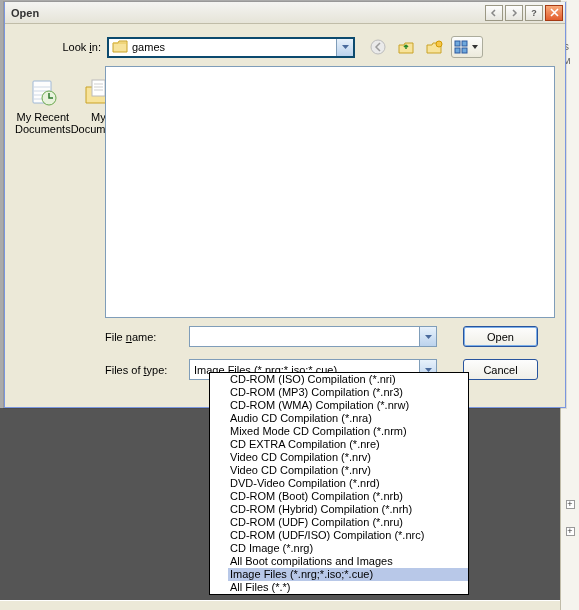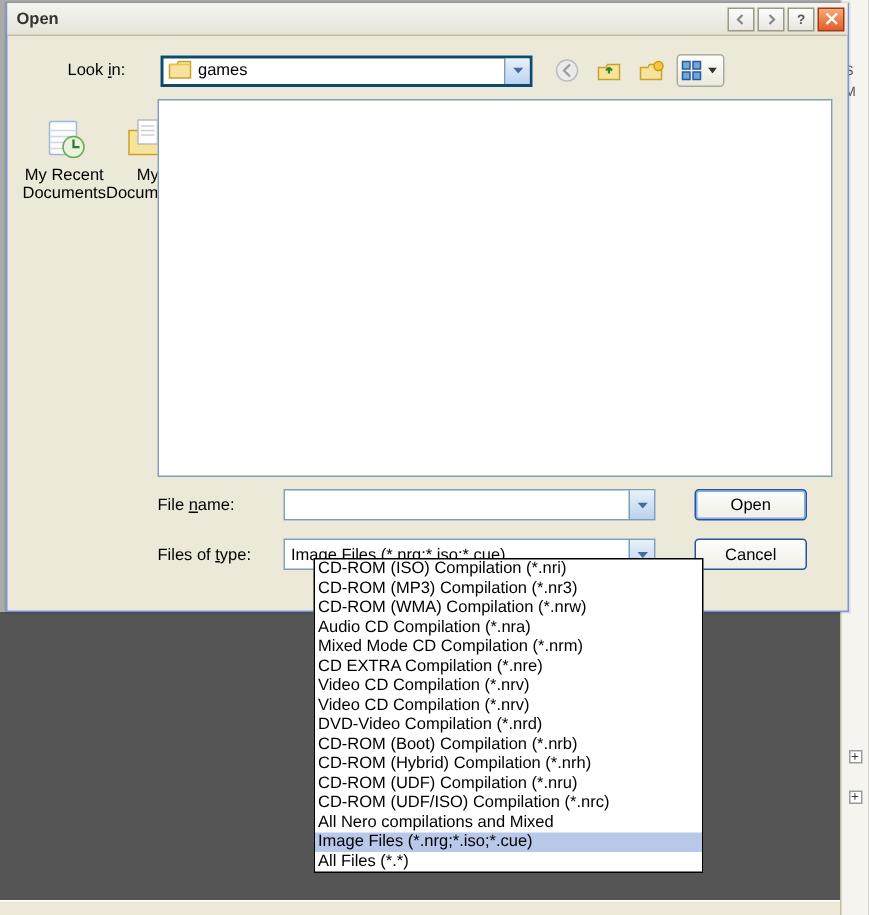--- a/index.html
+++ b/index.html
@@ -57,21 +57,21 @@
   }
   .lookin-row {
     display: flex;
     align-items: center;
     margin-left: 30px;
     margin-bottom: 8px;
     height: 22px;
   }
   .lookin-row .lbl {
     width: 62px;
-    text-align: left;
+    text-align: right;
     padding-right: 6px;
     text-decoration-color: transparent;
   }
   .lookin-row .lbl span.u { text-decoration: underline; }
   .lookin-combo {
     flex: 0 0 248px;
     height: 21px;
     background: #fff;
     border: 2px solid #0c4a6e;
     display: flex;
@@ -198,20 +198,21 @@
   .dropdown-list {
     position: absolute;
     left: 209px;
     top: 372px;
     width: 260px;
     background: #fff;
     border: 1px solid #000;
     z-index: 100;
     font-size: 11px;
     line-height: 13px;
+    padding-left: 18px;
   }
   .dropdown-list .opt {
     padding: 0 2px;
     white-space: nowrap;
     overflow: hidden;
     cursor: default;
   }
   .dropdown-list .opt.selected {
     background: #b8c8e8;
   }
@@ -440,16 +441,17 @@
     <div class="opt">Audio CD Compilation (*.nra)</div>
     <div class="opt">Mixed Mode CD Compilation (*.nrm)</div>
     <div class="opt">CD EXTRA Compilation (*.nre)</div>
     <div class="opt">Video CD Compilation (*.nrv)</div>
     <div class="opt">Video CD Compilation (*.nrv)</div>
     <div class="opt">DVD-Video Compilation (*.nrd)</div>
     <div class="opt">CD-ROM (Boot) Compilation (*.nrb)</div>
     <div class="opt">CD-ROM (Hybrid) Compilation (*.nrh)</div>
     <div class="opt">CD-ROM (UDF) Compilation (*.nru)</div>
     <div class="opt">CD-ROM (UDF/ISO) Compilation (*.nrc)</div>
-    <div class="opt">All Nero compilations and Mixed</div>
+    <div class="opt">CD Image (*.nrg)</div>
+    <div class="opt">All Boot compilations and Images</div>
     <div class="opt selected">Image Files (*.nrg;*.iso;*.cue)</div>
     <div class="opt">All Files (*.*)</div>
   </div>
 
 </body></html>

